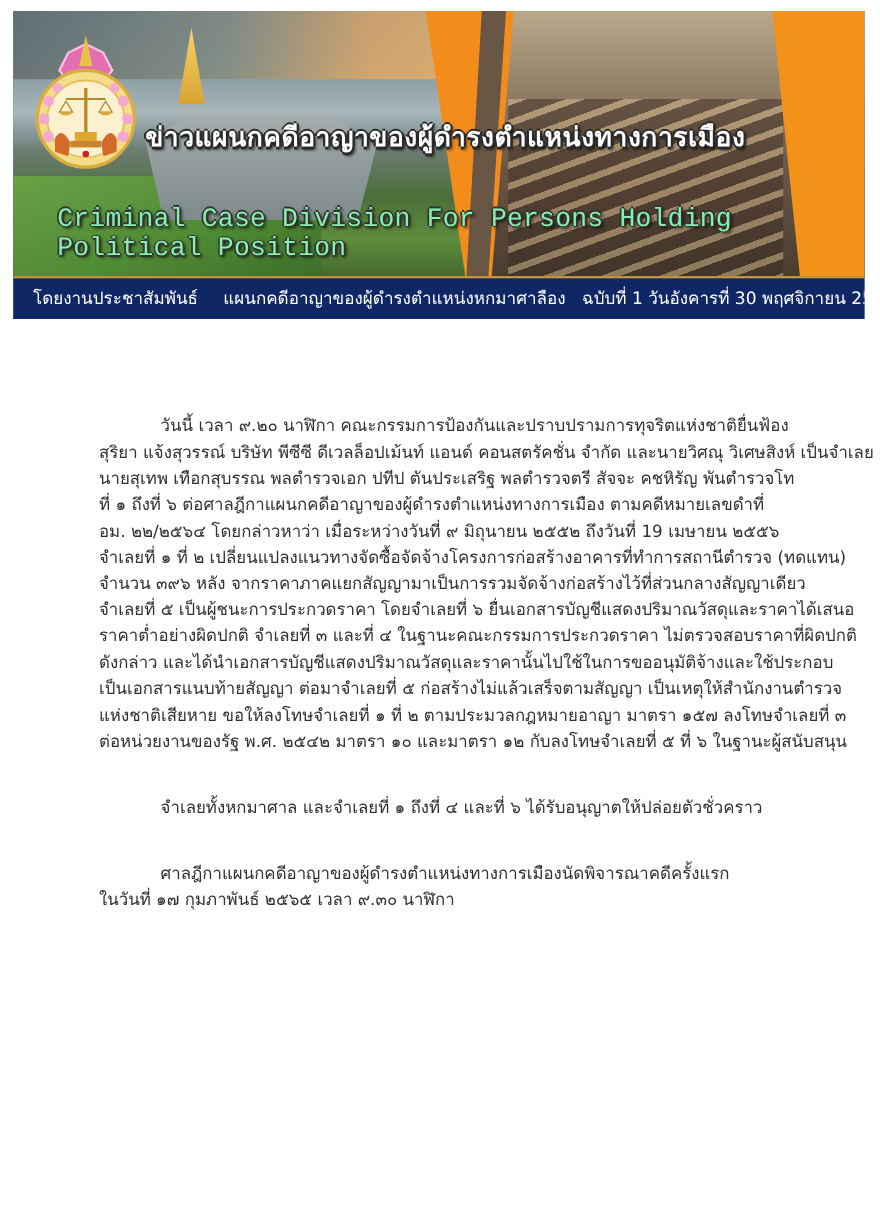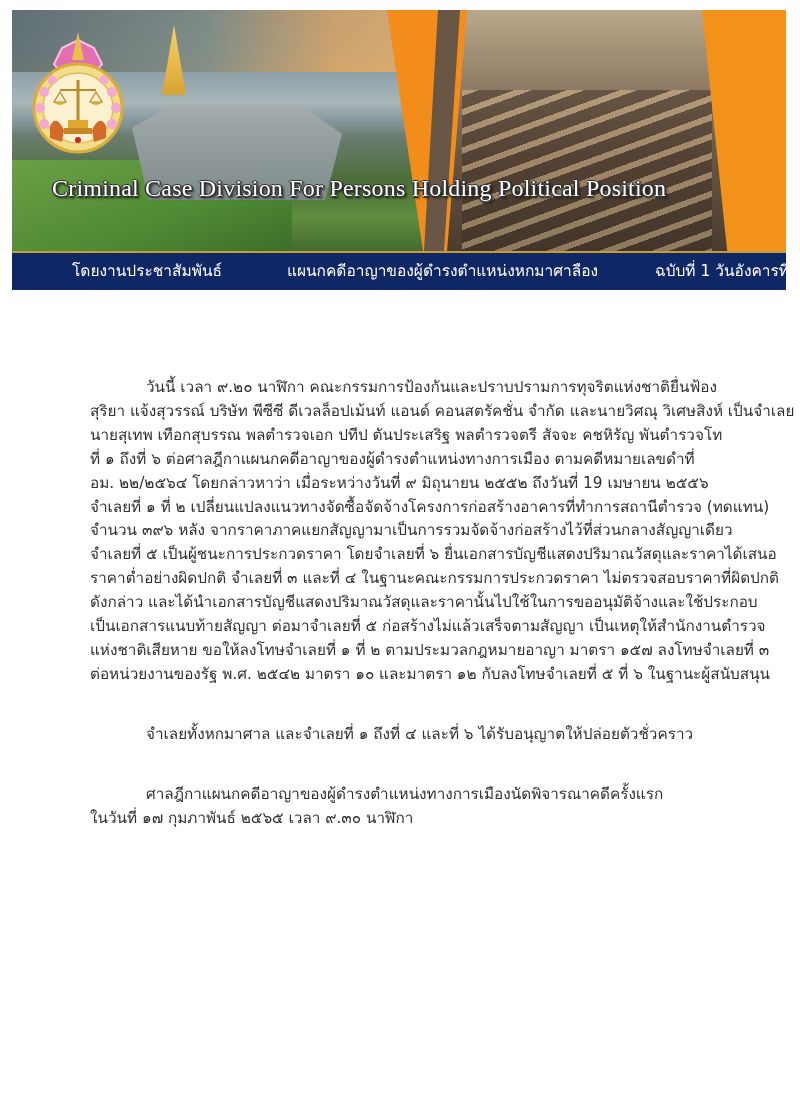--- a/index.html
+++ b/index.html
@@ -69,33 +69,33 @@
     position: absolute; left: 16px; top: 20px; width: 100px; height: 125px;
   }
 
   .banner-title-th {
     position: absolute; left: 120px; top: 95px; width: 650px;
     font-family: "DejaVu Sans", sans-serif; font-weight: bold; font-size: 24px;
     color: #ffffff; letter-spacing: 0.5px;
     text-shadow: -2px 0 #2a2a2a, 2px 0 #2a2a2a, 0 -2px #2a2a2a, 0 2px #2a2a2a, 2px 2px 3px #000;
   }
   .banner-title-en {
-    position: absolute; left: 40px; top: 165px; width: 740px;
-    font-family: Liberation Serif, serif; font-size: 24px; font-weight: normal;
-    color: #ffffff; letter-spacing: 0.2px;
+    position: absolute; left: 40px; top: 176px; width: 740px;
+    font-family: Liberation Mono, monospace; font-size: 24px; font-weight: normal;
+    color: #86efac; letter-spacing: 0.2px;
     text-shadow: -1.5px 0 #333, 1.5px 0 #333, 0 -1.5px #333, 0 1.5px #333, 2px 2px 3px #000;
   }
   .banner-footer {
     position: absolute; left: 0; top: 241px; width: 774px; height: 39px;
     background: #0f2765;
     border-top: 2px solid #c79a3a;
     color: #ffffff; font-size: 15.5px; line-height: 37px;
     padding-left: 18px; white-space: nowrap;
   }
-  .banner-footer span { margin-right: 18px; margin-left: 42px; }
+  .banner-footer span { margin-right: 18px; }
 
   
   .article {
     position: absolute; left: 90px; top: 340px; width: 660px;
     font-family: "DejaVu Sans", sans-serif; font-size: 15.3px; line-height: 23.9px;
     color: #303030;
   }
   .article p { text-align: justify; text-align-last: left; }
   .article p + p { margin-top: 14px; }
   .line { display: block; white-space: nowrap; }
@@ -144,20 +144,21 @@
     <path d="M61 72 Q68 78 75 72 Z" fill="#d9aa3b"></path>
 
     <rect x="40" y="90" width="20" height="8" fill="#e0a632"></rect>
     <rect x="36" y="98" width="28" height="6" fill="#c8862a"></rect>
 
     <path d="M22 96 Q28 84 36 100 L34 112 L22 108 Z" fill="#d46a2a"></path>
     <path d="M78 96 Q72 84 64 100 L66 112 L78 108 Z" fill="#d46a2a"></path>
     <circle cx="50" cy="110" r="3" fill="#c8232a"></circle>
   </svg>
 
+  <div class="banner-title-th">ข่าวแผนกคดีอาญาของผู้ดำรงตำแหน่งทางการเมือง</div>
   <div class="banner-title-en">Criminal Case Division For Persons Holding Political Position</div>
 
   <div class="banner-footer">
     <span>โดยงานประชาสัมพันธ์</span>
     <span style="margin-right:10px">แผนกคดีอาญาของผู้ดำรงตำแหน่งหกมาศาลือง</span>
     <span style="margin-right:0">ฉบับที่ 1 วันอังคารที่ 30 พฤศจิกายน 2564</span>
   </div>
 </div>
 
 <div class="article">

